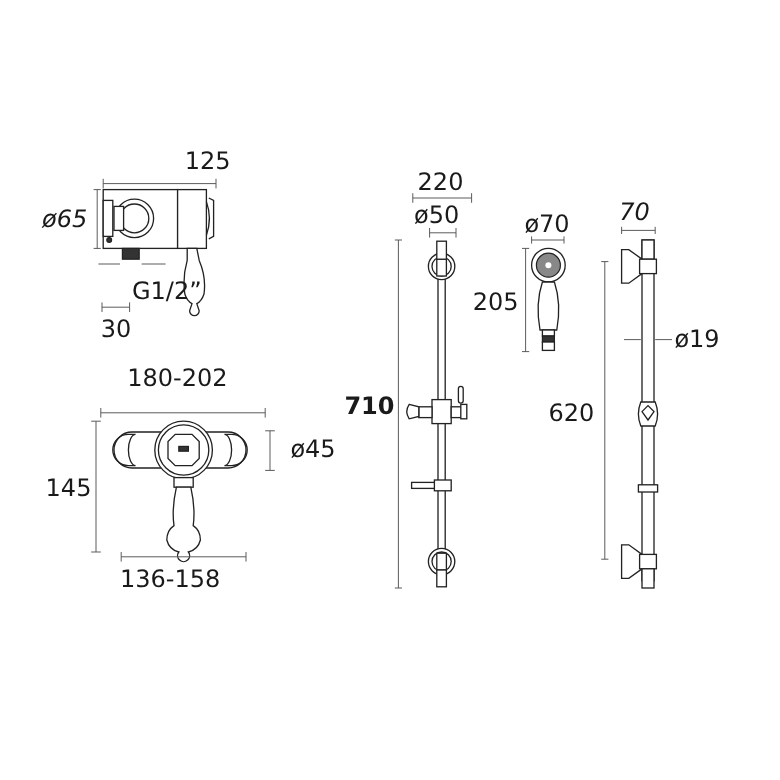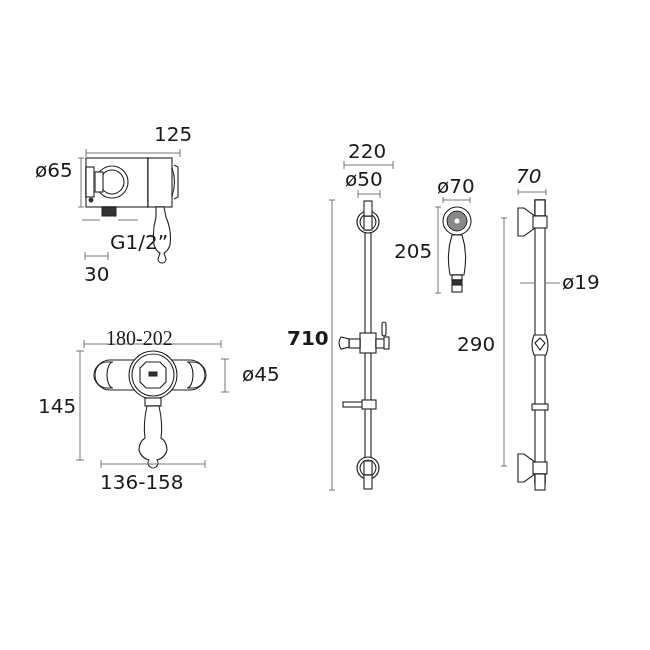--- a/index.html
+++ b/index.html
@@ -131,31 +131,31 @@
     <polygon class="fillw" points="518,454 524,454 535,462 535,474 524,482 518,482"></polygon>
     <rect class="fillw" x="533" y="462" width="14" height="12"></rect>
     <rect class="fillw" x="535" y="474" width="10" height="16"></rect>
     <path class="fillw" d="M534,335 l12,0 q4,10 0,20 l-12,0 q-4,-10 0,-20 z"></path>
     <polygon class="ln" points="535,343 540,338 545,343 540,350"></polygon>
     <rect class="fillw" x="532" y="404" width="16" height="6"></rect>
   </g>
 </svg>
 
 <div class="lbl" style="left:110px;top:124px;margin-left:44px;">125</div>
-<div class="lbl" style="left:35px;top:160px;">ø65</div>
+<div class="lbl" style="left:35px;top:172px;font-style:italic;">ø65</div>
 <div class="lbl" style="left:82px;top:232px;margin-left:28px;">G1/2”</div>
 <div class="lbl" style="left:84px;top:264px;text-align:right;">30</div>
 
-<div class="lbl" style="left:106px;top:328px;font-family:Liberation Serif, serif;">180-202</div>
+<div class="lbl" style="left:106px;top:305px;">180-202</div>
 <div class="lbl" style="left:38px;top:396px;">145</div>
 <div class="lbl" style="left:230px;top:364px;margin-left:12px;">ø45</div>
 <div class="lbl" style="left:100px;top:472px;">136-158</div>
 
 <div class="lbl" style="left:348px;top:141px;">220</div>
 <div class="lbl" style="left:345px;top:169px;">ø50</div>
 <div class="lbl" style="left:287px;top:328px;font-weight:bold;">710</div>
 
 <div class="lbl" style="left:437px;top:176px;">ø70</div>
 <div class="lbl" style="left:394px;top:241px;">205</div>
 
 <div class="lbl" style="left:516px;top:166px;font-style:italic;">70</div>
 <div class="lbl" style="left:562px;top:272px;">ø19</div>
-<div class="lbl" style="left:457px;top:334px;">290</div>
+<div class="lbl" style="left:457px;top:334px;">620</div>
 
 </body></html>

